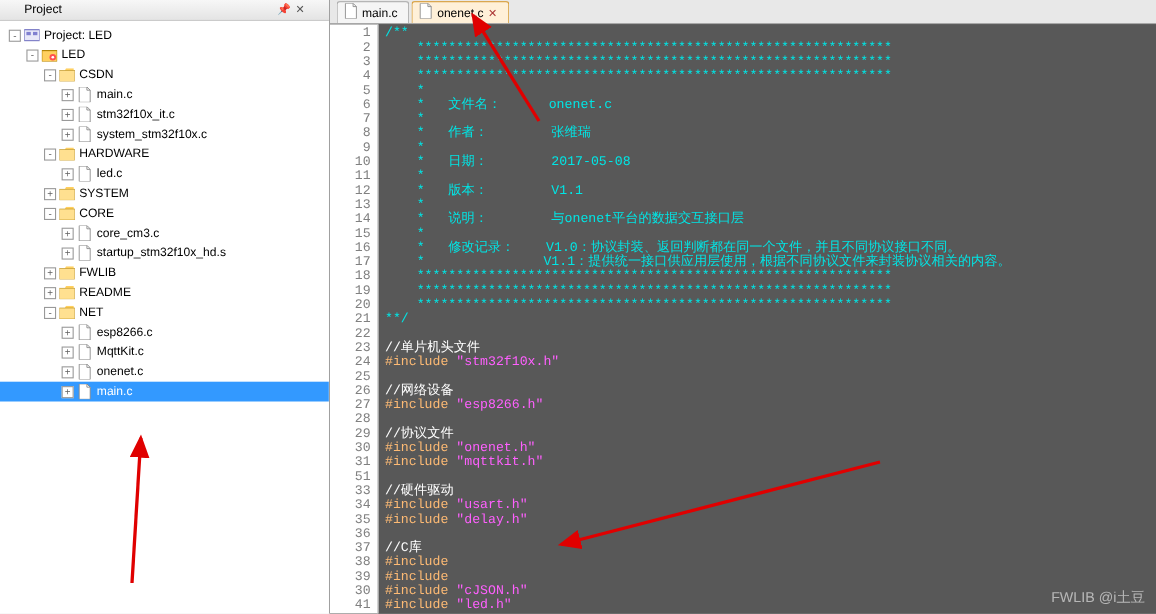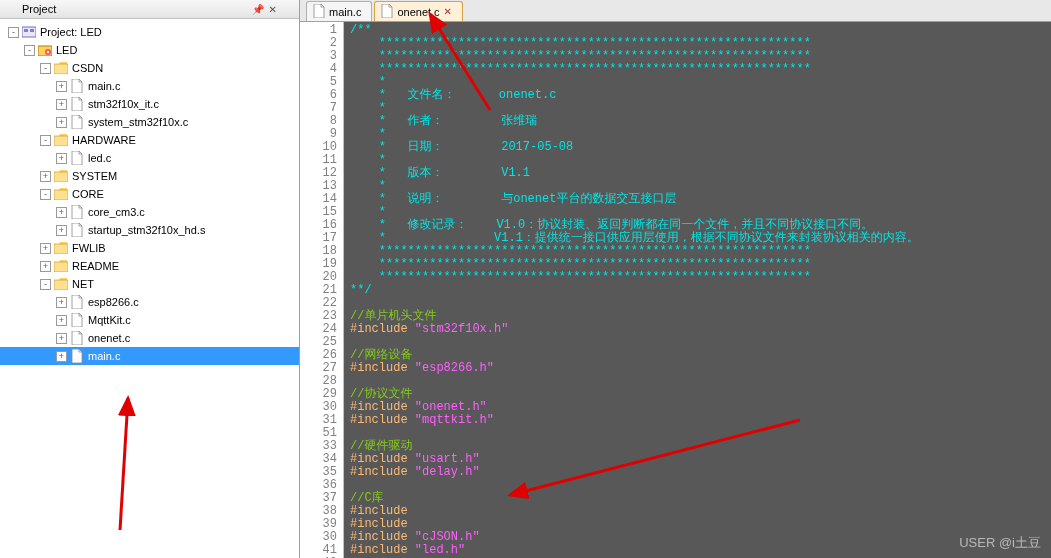--- a/index.html
+++ b/index.html
@@ -23,21 +23,21 @@
 .tabs { height: 22px; background: #e8e8e8; display: flex; align-items: flex-end; border-bottom: 1px solid #a0a0a0; padding-left: 6px; }
 .tab { height: 20px; padding: 0 10px 0 6px; display: flex; align-items: center; gap: 4px; background: #f5f5f5; border: 1px solid #b0b0b0; border-bottom: none; margin-right: 2px; font-size: 11px; border-radius: 3px 3px 0 0; cursor: pointer; }
 .tab.active { background: #fff0d8; border-color: #d8a040; }
 .tab .x { color: #aa3333; font-size: 10px; }
 .code-wrap { flex: 1; display: flex; background: #585858; overflow: hidden; font-family: Consolas, "Courier New", monospace; font-size: 12px; line-height: 13px; }
 .gutter { width: 44px; background: #fff; color: #808080; text-align: right; padding: 2px 6px 2px 2px; border-right: 1px solid #c0c0c0; user-select: none; }
 .gutter div { height: 13px; }
 .code { flex: 1; padding: 2px 0 2px 6px; white-space: pre; color: #d0d0d0; }
 .code .line { height: 13px; }
 .c-cyan { color: #00e5e5; }
-.c-green { color: #84cc16; }
+.c-green { color: #ffffff; }
 .c-yellow { color: #fdba74; }
 .c-pink { color: #ff60ff; }
 
 .arrow { position: absolute; pointer-events: none; }
 .watermark { position: absolute; right: 10px; bottom: 6px; color: #c8c8c8; font-size: 13px; font-family: sans-serif; opacity: 0.85; }
 </style>
 </head>
 <body>
 
 <div class="container">
@@ -350,13 +350,13 @@
 </svg>
 <svg class="arrow" style="left:500px; top:400px;" width="320" height="120">
   <defs>
       <marker id="ah3" markerWidth="8" markerHeight="8" refX="6" refY="3" orient="auto">
         <path d="M0,0 L7,3 L0,6 Z" fill="#e00000"></path>
       </marker>
     </defs>
   <line x1="300" y1="20" x2="10" y2="95" stroke="#e00000" stroke-width="3" marker-end="url(#ah3)"></line>
 </svg>
 
-<div class="watermark">USER @i土豆</div>
+<div class="watermark">FWLIB @i土豆</div>
 
 </body></html>

